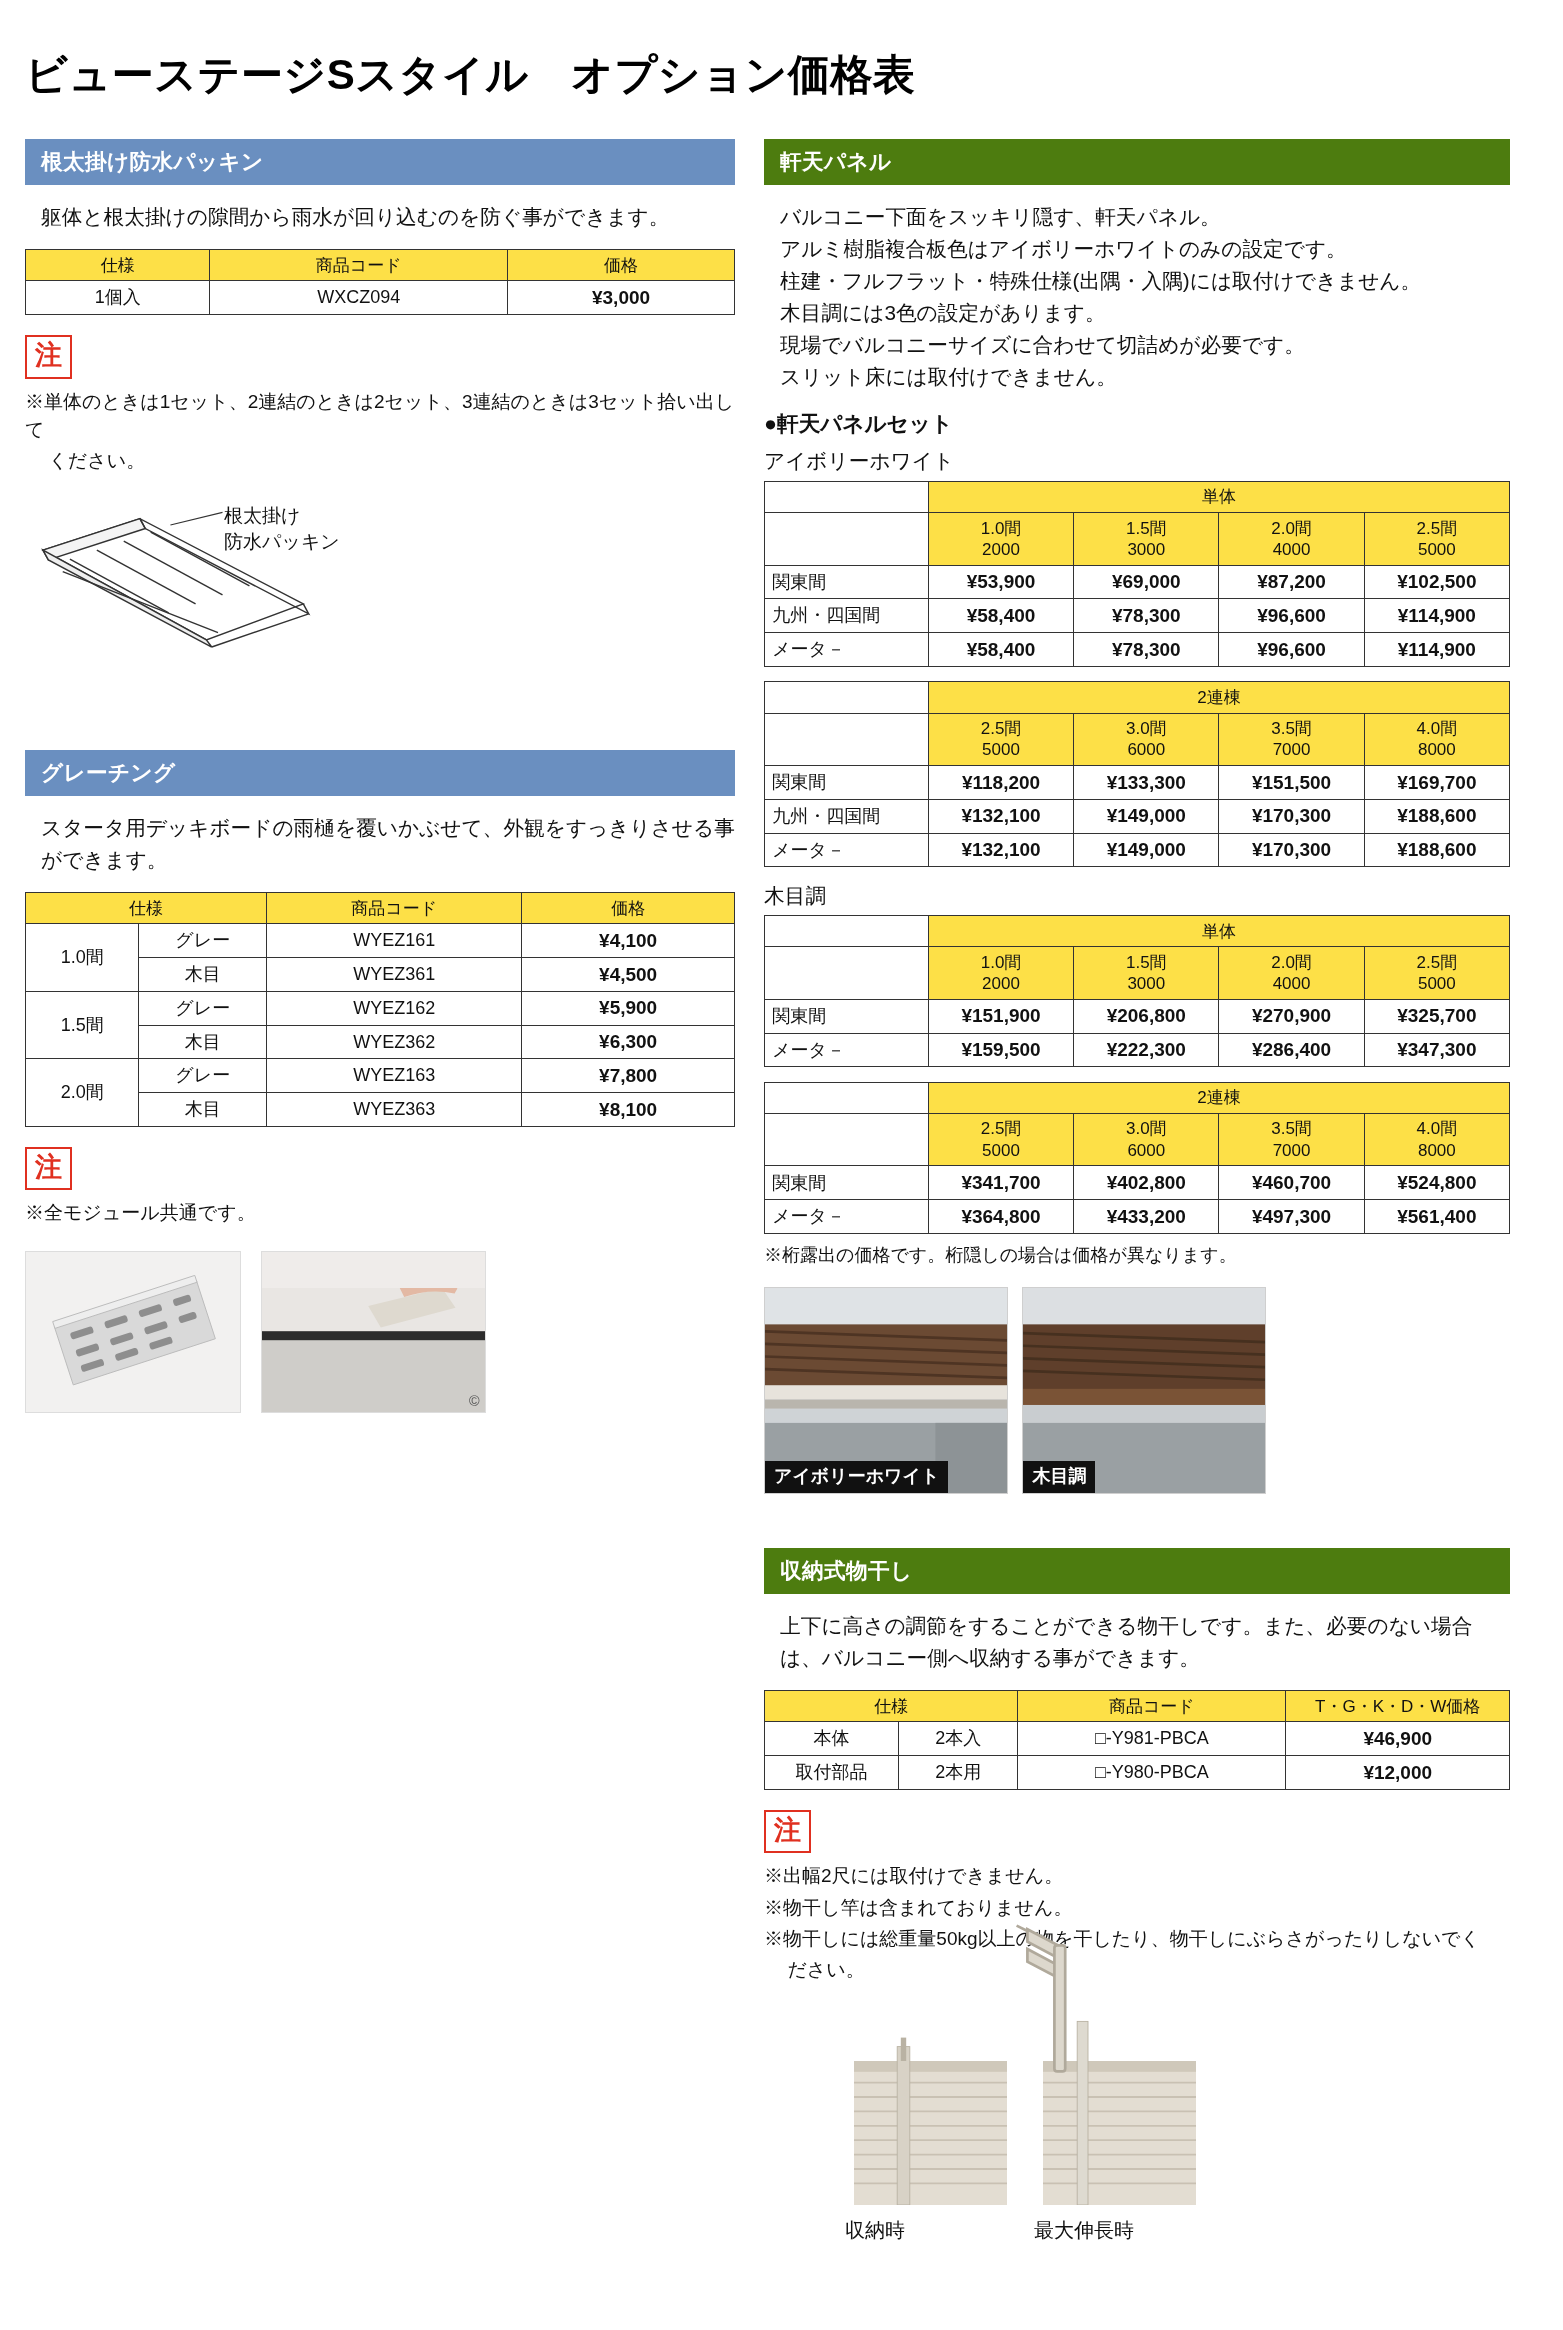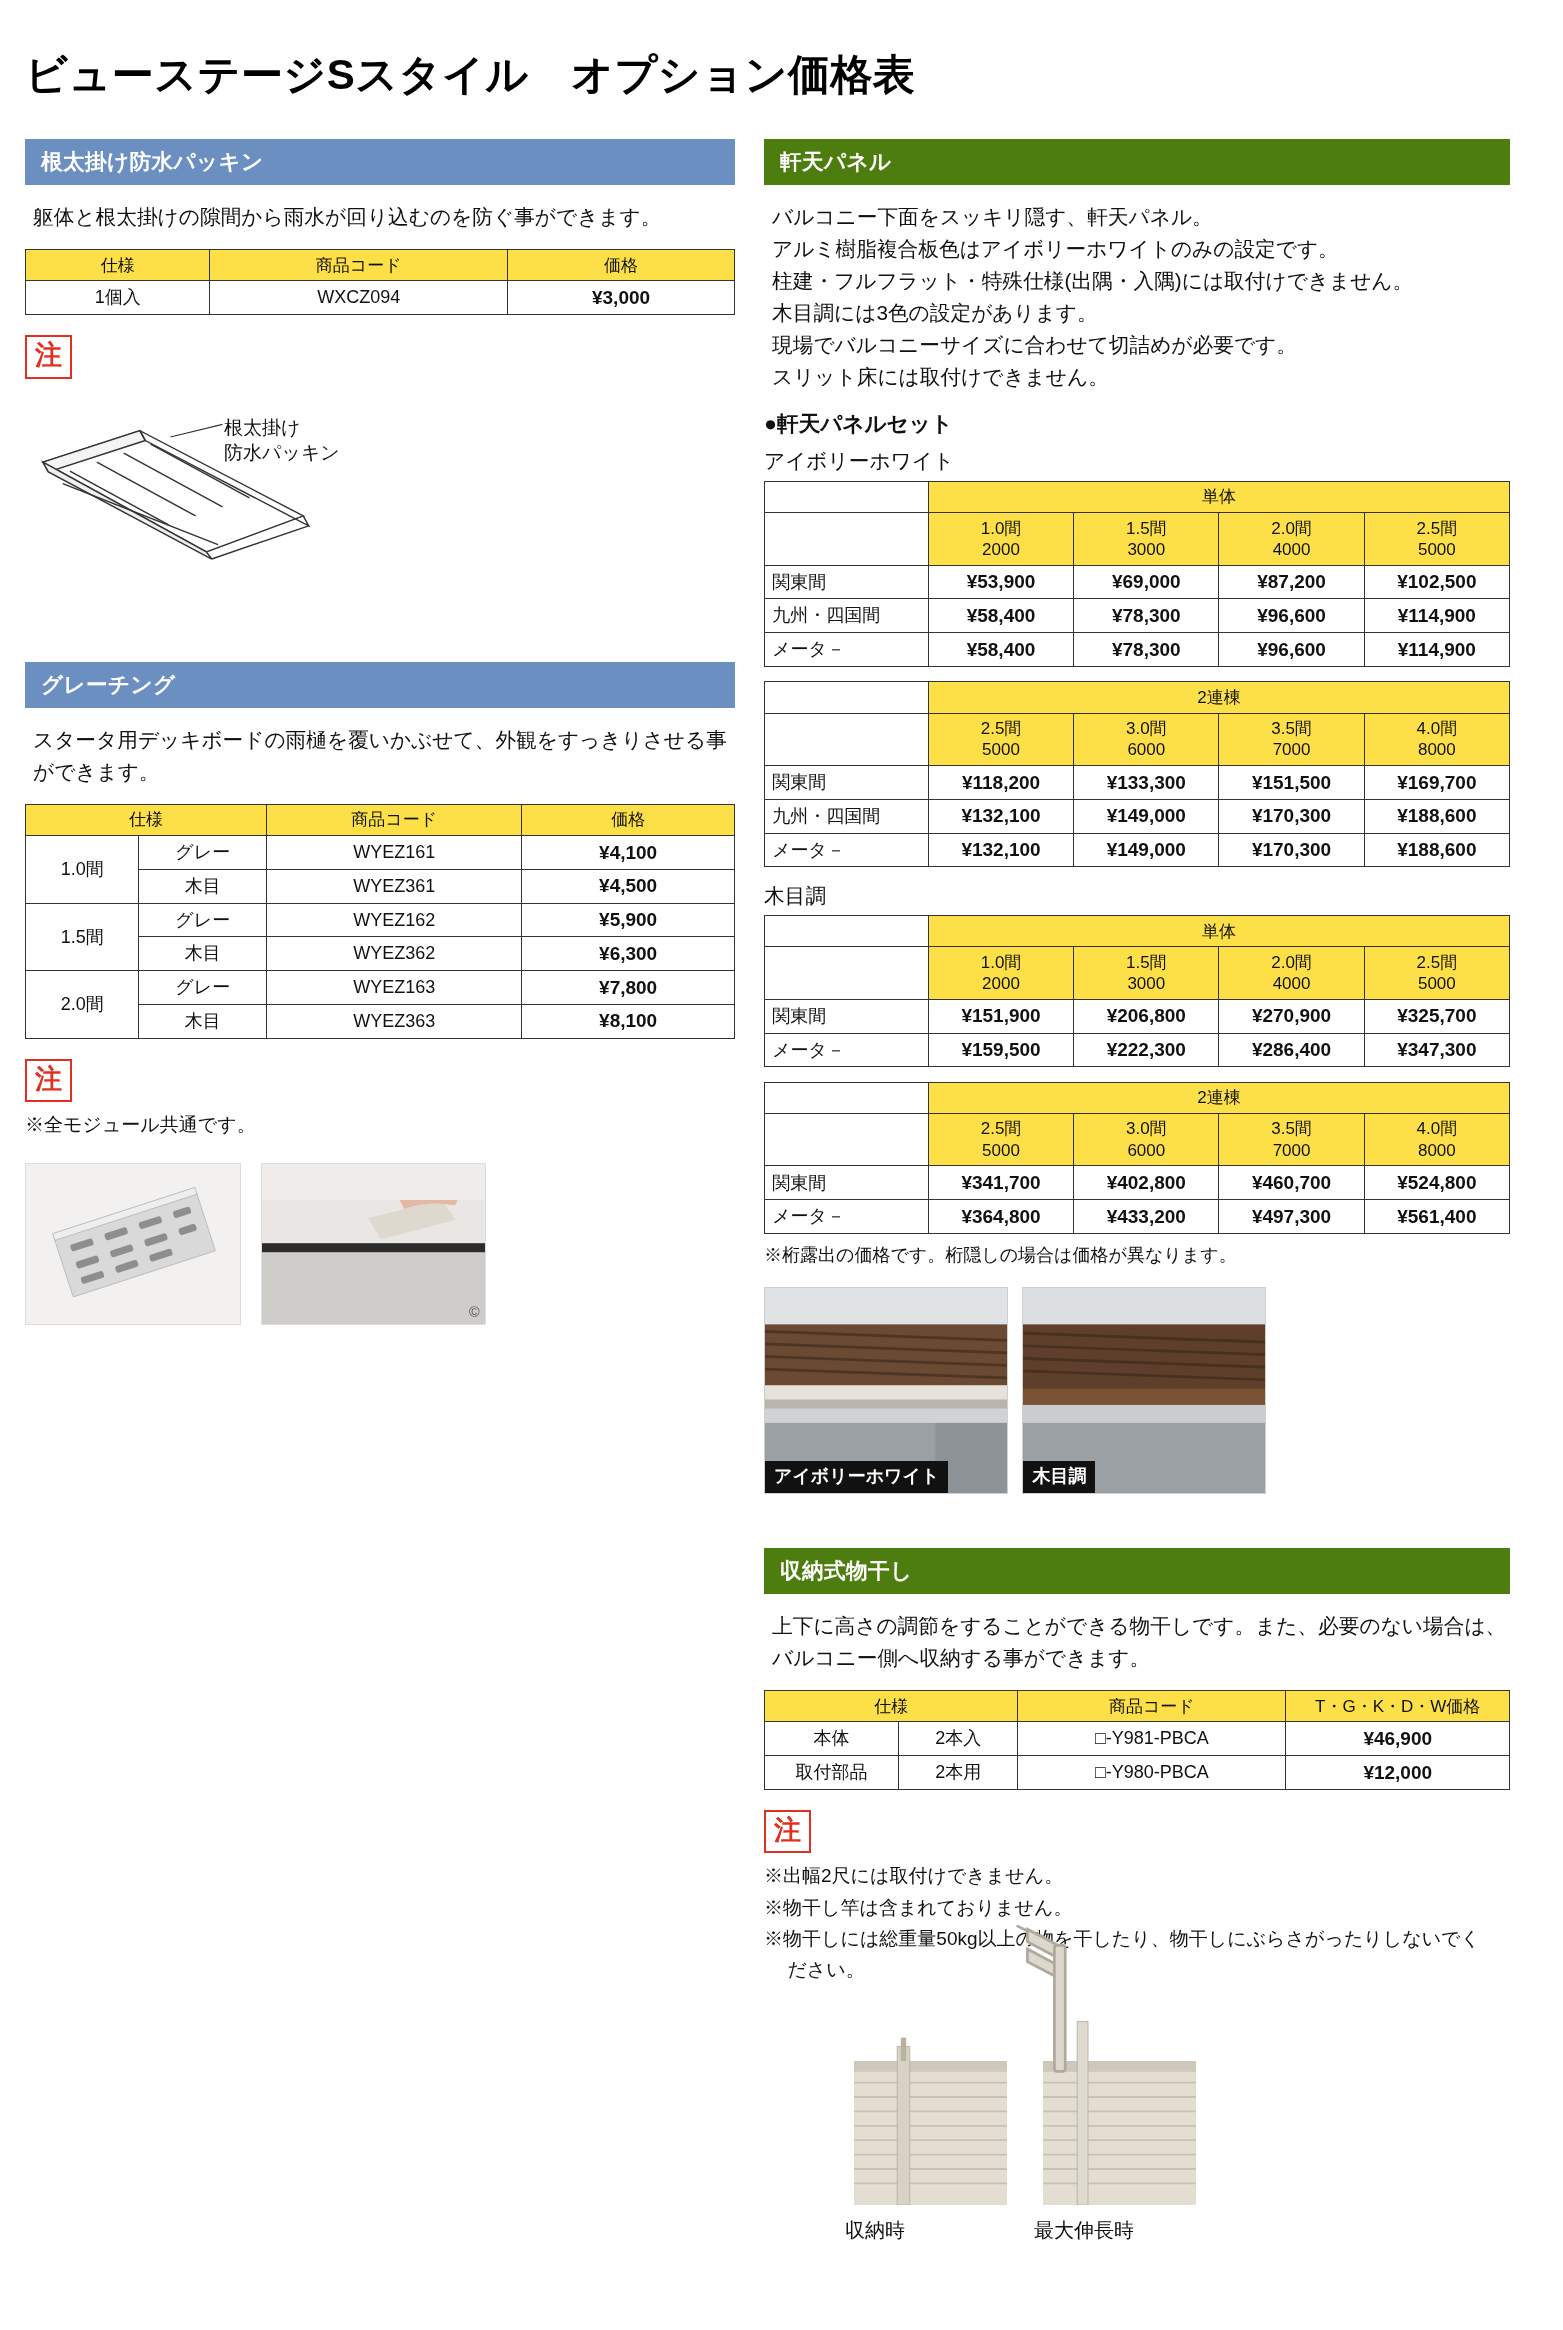--- a/index.html
+++ b/index.html
@@ -38,21 +38,21 @@
     font-weight:bold;
     padding:8px 16px 9px 16px;
     margin:0 0 16px 0;
     letter-spacing:0.4px;
   }
   .section-head.right { background:#4d7c0f; }
 
   .body-text {
     font-size:20.7px;
     line-height:1.55;
-    margin:0 0 16px 8px;
+    margin:0 0 16px 16px;
     color:#111;
   }
 
   table.pt {
     border-collapse:collapse;
     width:100%;
     font-size:18px;
   }
   table.pt th, table.pt td {
     border:0.9px solid #333;
@@ -158,20 +158,24 @@
           <tr>
             <td class="spec">1個入</td>
             <td class="spec">WXCZ094</td>
             <td class="price">¥3,000</td>
           </tr>
         </tbody>
           </table>
 
         <div class="caution-wrap">
           <div class="caution-badge">注</div>
+          <div class="caution-list">
+            <div>※単体のときは1セット、2連結のときは2セット、3連結のときは3セット拾い出して</div>
+            <div class="indent">ください。</div>
+          </div>
         </div>
 
         <div class="deck-illu">
           <svg width="377" height="171" viewBox="0 0 420 190">
             <g fill="none" stroke="#333" stroke-width="1.6">
               <polygon points="10,60 118,25 300,120 192,160" fill="#ffffff"></polygon>
               <polygon points="10,60 118,25 124,36 16,71" fill="#f4f4f4"></polygon>
               <polygon points="10,60 16,71 198,168 192,160" fill="#efefef"></polygon>
               <line x1="40" y1="70" x2="150" y2="130"></line>
               <line x1="70" y1="60" x2="180" y2="120"></line>

